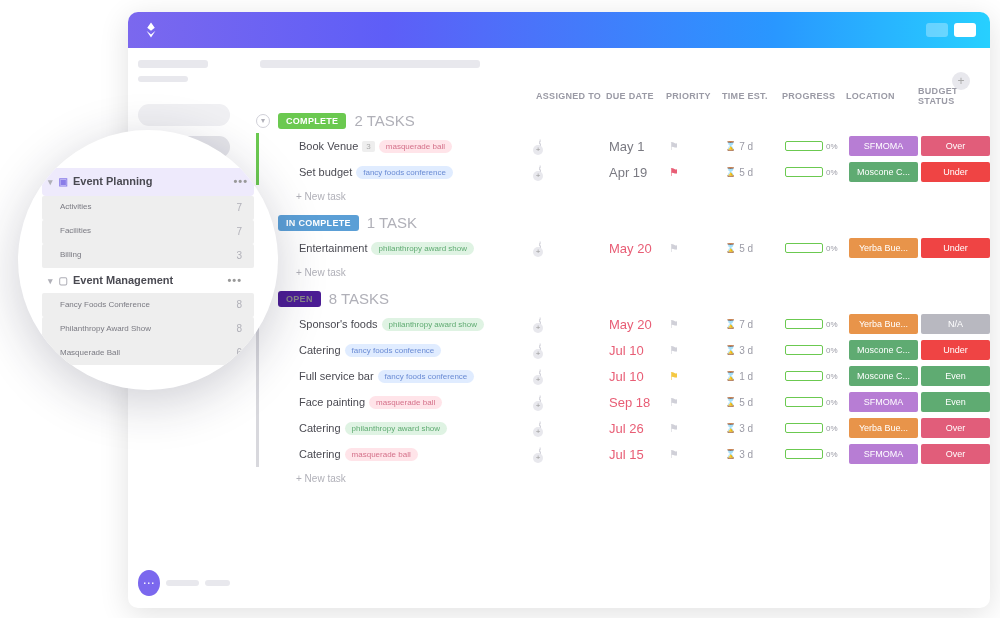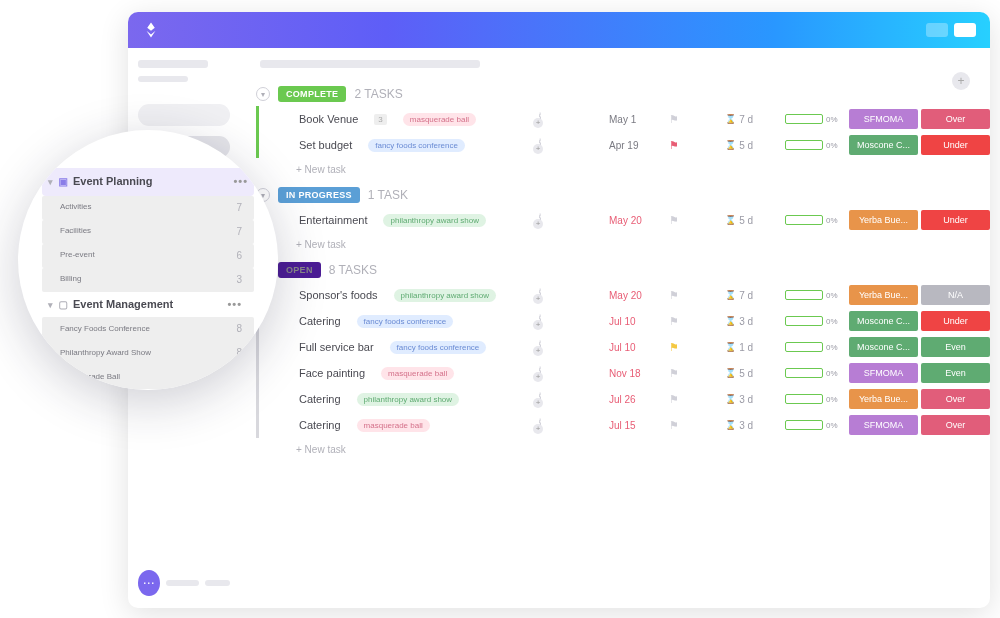--- a/index.html
+++ b/index.html
@@ -21,38 +21,38 @@
 .side .sq{height:16px;width:16px;border-radius:4px;background:#f0f0f3}
 .side .dots{margin-top:auto;display:flex;gap:6px;align-items:center}
 .chat{width:26px;height:26px;border-radius:50%;background:#7b68ee;display:inline-flex;align-items:center;justify-content:center;color:#fff;font-size:12px}
 .main{flex:1;padding:12px 0 0 0;overflow:hidden}
 .topskel{height:8px;width:220px;margin-left:20px;background:#e8e8ed;border-radius:3px;margin-bottom:18px}
 .cols{display:grid;grid-template-columns:240px 70px 60px 56px 60px 64px 72px 72px 30px;gap:0;font-size:9px;color:#9a9aa5;text-transform:uppercase;letter-spacing:.3px;padding:0 6px 6px 56px;font-weight:600;align-items:center}
 .group{margin-bottom:4px}
 .grouphead{display:flex;align-items:center;gap:8px;padding:0 0 4px 16px}
 .chev{width:14px;height:14px;border:1px solid #d0d0d8;border-radius:50%;display:inline-flex;align-items:center;justify-content:center;color:#b0b0b8;font-size:8px}
 .status{font-size:9px;font-weight:700;color:#fff;padding:3px 8px;border-radius:3px;letter-spacing:.3px}
-.count{font-size:12px;color:#b0b0b8;text-transform:uppercase}
+.count{font-size:15px;color:#b0b0b8;text-transform:uppercase}
 .st-complete{background:#6bc950}
 .st-progress{background:#5b9fd6}
 .st-open{background:#4c1d95;color:#888}
 .row{display:grid;grid-template-columns:240px 70px 60px 56px 60px 64px 72px 72px;padding:3px 6px 3px 40px;align-items:center;font-size:11px;color:#4a4a52;border-left:3px solid transparent;margin-left:16px}
 .g-complete .row{border-left-color:#6bc950}
 .g-progress .row{border-left-color:#5b9fd6}
 .g-open .row{border-left-color:#d8d8dd}
-.task{display:flex;align-items:center;gap:16px;white-space:nowrap;overflow:hidden}
+.task{display:flex;align-items:center;gap:4px;white-space:nowrap;overflow:hidden}
 .taskname{font-weight:500}
 .sub{font-size:8px;background:#eee;color:#aaa;padding:1px 4px;border-radius:2px}
 .tag{font-size:8px;padding:2px 7px;border-radius:9px;font-weight:500}
 .tag-masq{background:#ffe4e9;color:#d4718a}
 .tag-fancy{background:#e0ecff;color:#6a8bd4}
 .tag-phil{background:#dff3e3;color:#5fab72}
 .avatar{width:18px;height:18px;border-radius:50%;border:1px dashed #d0d0d8;position:relative}
 .avatar::after{content:"+";position:absolute;right:-3px;bottom:-3px;width:10px;height:10px;border-radius:50%;background:#e8e8ed;color:#999;font-size:8px;line-height:10px;text-align:center}
-.date{font-size:10px;color:#7a7a82}
+.date{font-size:13px;color:#7a7a82}
 .date.red{color:#e85d75}
 .flag{font-size:11px}
 .flag.gray{color:#d0d0d8}
 .flag.red{color:#e85d75}
 .flag.yellow{color:#f4c842}
 .est{display:flex;align-items:center;gap:3px;font-size:10px;color:#9a9aa5}
 .hourglass{color:#d0d0d8;font-size:9px}
 .prog{display:flex;align-items:center;gap:3px}
 .bar{width:38px;height:10px;border:1px solid #6bc950;border-radius:2px}
 .pct{font-size:8px;color:#9a9aa5}
@@ -104,20 +104,30 @@
         <span class="chat">⋯</span>
         <div class="skel" style="width:40px;height:6px"></div>
         <div class="skel" style="width:30px;height:6px"></div>
       </div>
     </div>
 
     <div class="main">
       <div class="topskel"></div>
       <div class="plus">+</div>
 
+      <div class="cols">
+        <span></span>
+        <span>ASSIGNED TO</span>
+        <span>DUE DATE</span>
+        <span>PRIORITY</span>
+        <span>TIME EST.</span>
+        <span>PROGRESS</span>
+        <span>LOCATION</span>
+        <span>BUDGET STATUS</span>
+      </div>
 
       <div id="groups">
           <div class="group g-complete">
             <div class="grouphead">
     <span class="chev">▾</span>
     <span class="status st-complete">COMPLETE</span>
     <span class="count">2 TASKS</span>
   </div>
             <div class="row">
       <div class="task">
@@ -151,21 +161,21 @@
                 <span class="pct">0%</span>
               </div>
       <div class="pill loc-moscone">Moscone C...</div>
       <div class="pill bud-under">Under</div>
             </div>
             <div class="newtask">+ New task</div>
           </div>
           <div class="group g-progress">
             <div class="grouphead">
     <span class="chev">▾</span>
-    <span class="status st-progress">IN PROGRESS</span>
+    <span class="status st-progress">IN COMPLETE</span>
     <span class="count">1 TASK</span>
   </div>
             <div class="row">
       <div class="task">
         <span class="taskname">Entertainment</span>
 
         <span class="tag tag-phil">philanthropy award show</span>
       </div>
       <div><span class="avatar"></span></div>
       <div class="date red">May 20</div>
@@ -237,21 +247,21 @@
       <div class="pill loc-moscone">Moscone C...</div>
       <div class="pill bud-even">Even</div>
             </div>
             <div class="row">
       <div class="task">
         <span class="taskname">Face painting</span>
 
         <span class="tag tag-masq">masquerade ball</span>
       </div>
       <div><span class="avatar"></span></div>
-      <div class="date red">Nov 18</div>
+      <div class="date red">Sep 18</div>
       <div class="flag gray">⚑</div>
       <div class="est"><span class="hourglass">⌛</span>5 d</div>
       <div class="prog">
                 <span class="bar"></span>
                 <span class="pct">0%</span>
               </div>
       <div class="pill loc-sfmoma">SFMOMA</div>
       <div class="pill bud-even">Even</div>
             </div>
             <div class="row">
@@ -303,24 +313,20 @@
   <div id="z1">
       <div class="zrow sub">
         <span>Activities</span>
         <span class="zcount">7</span>
       </div>
       <div class="zrow sub">
         <span>Facilities</span>
         <span class="zcount">7</span>
       </div>
       <div class="zrow sub">
-        <span>Pre-event</span>
-        <span class="zcount">6</span>
-      </div>
-      <div class="zrow sub">
         <span>Billing</span>
         <span class="zcount">3</span>
       </div>
     </div>
   <div class="zrow head">
     <span><span class="zicon">▾</span><span class="zfolder" style="color:#b0b0b8">▢</span><span>Event Management</span></span>
     <span class="zmore">•••</span>
   </div>
   <div id="z2">
       <div class="zrow sub">

